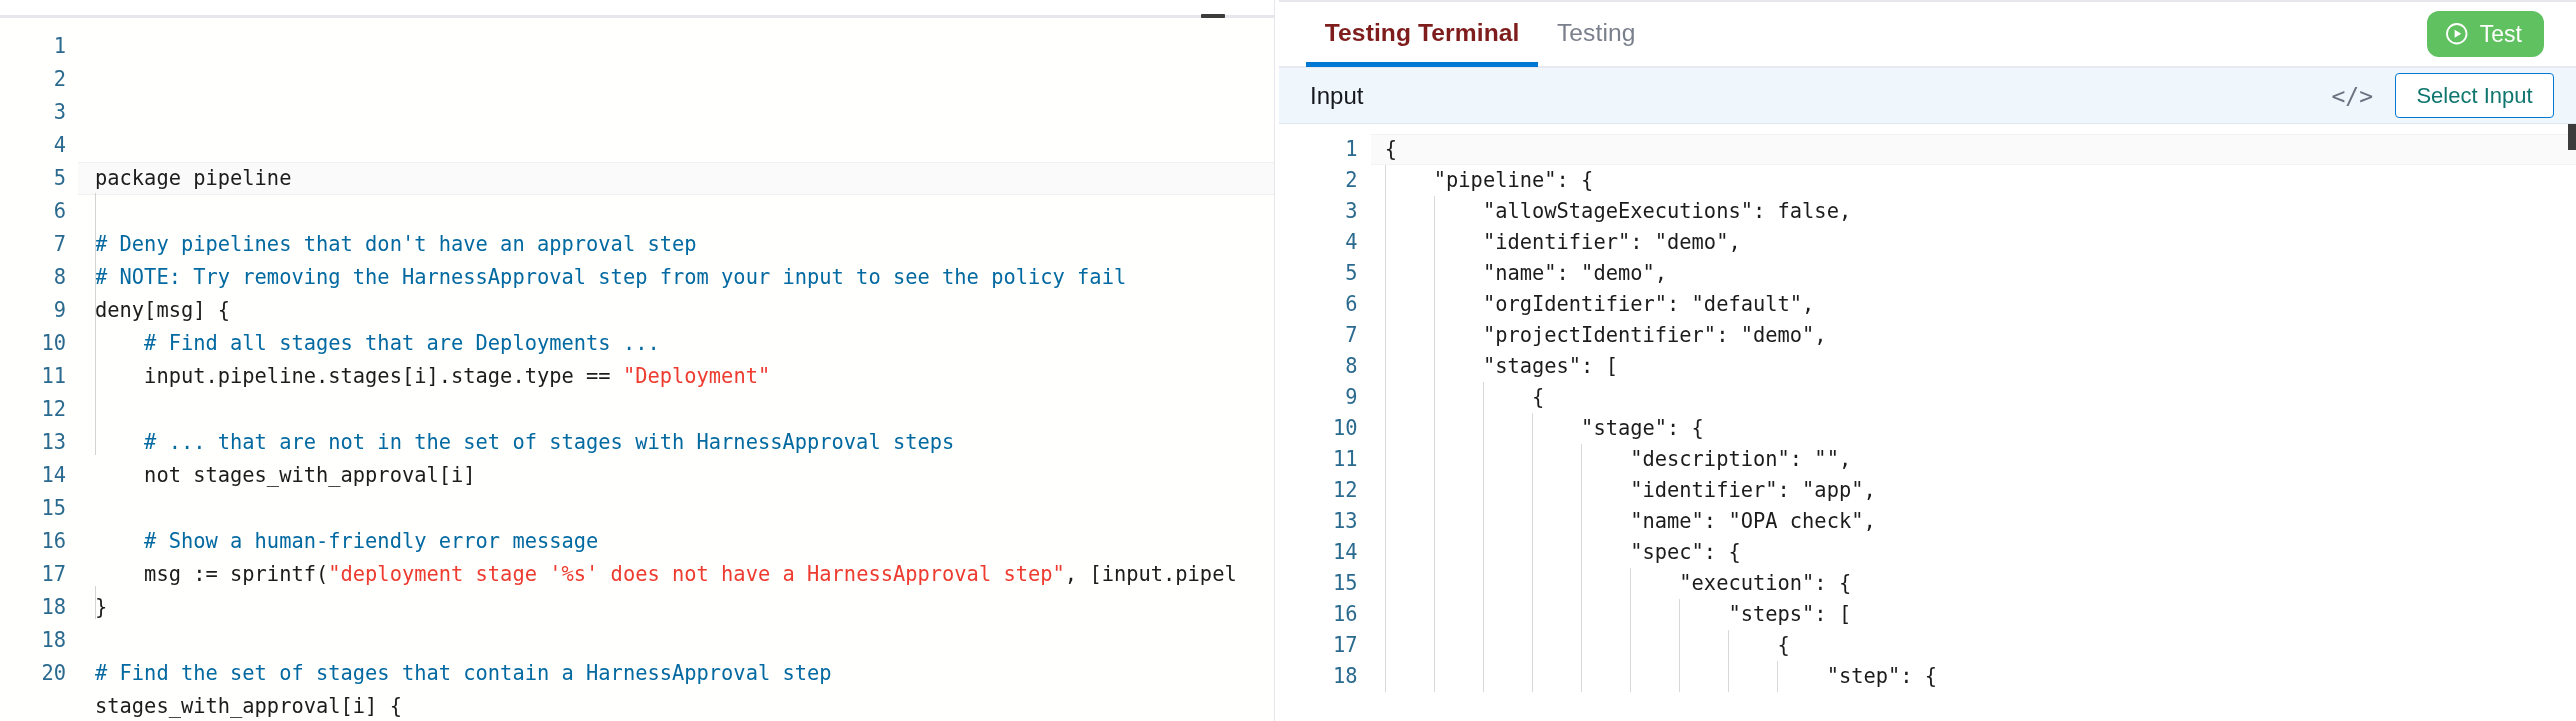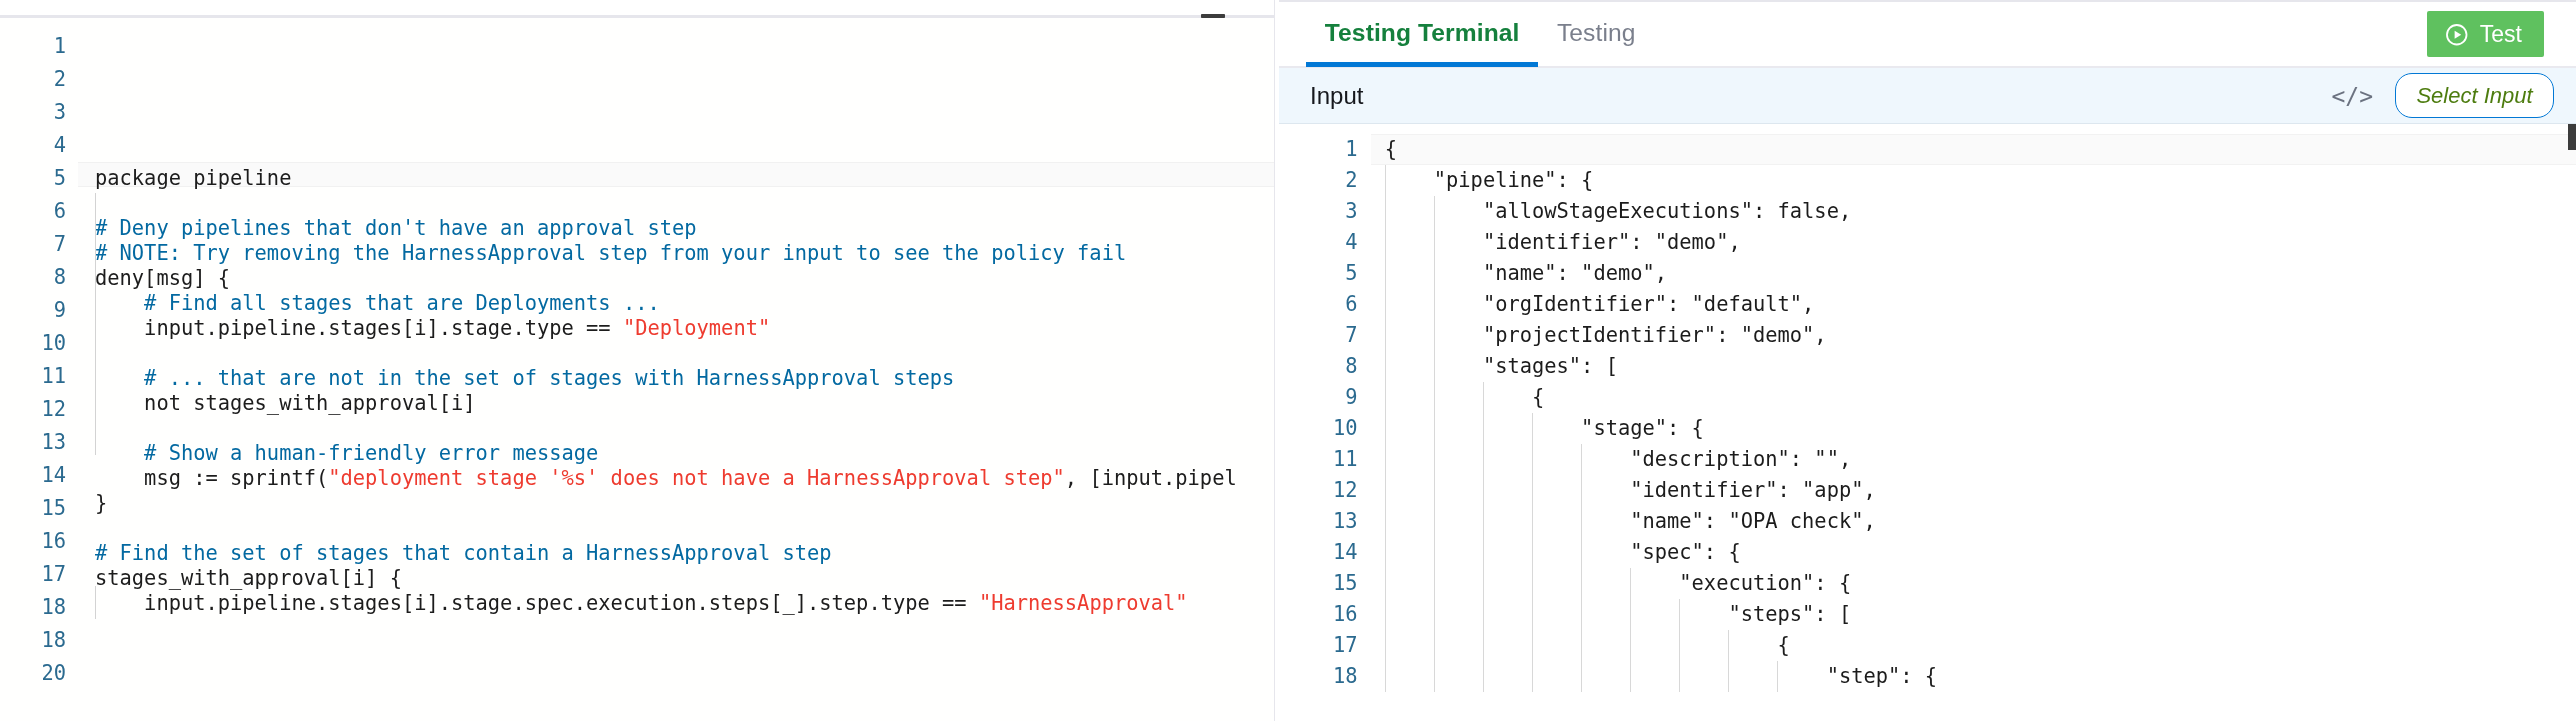--- a/index.html
+++ b/index.html
@@ -68,21 +68,21 @@
     flex: 1 1 auto;
     position: relative;
     padding-top: 12px;
     overflow: hidden;
     font-family: "DejaVu Sans Mono", monospace;
     font-size: 20.4px;
     line-height: 33px;
     white-space: pre;
     color: #1c1c1c;
   }
-  .code-line { height: 25px; position: relative; padding-left: 17px; }
+  .code-line { height: 33px; position: relative; padding-left: 17px; }
   .code-line.active-line {
     background: #fafafa;
     box-shadow: inset 0 0.8px 0 #eeeeee, inset 0 -0.8px 0 #eeeeee;
   }
   
   .indent-guide {
     position: absolute;
     left: 17px;
     width: 0.8px;
     background: #d3d3d3;
@@ -120,39 +120,39 @@
   }
   .tab {
     font-size: 24.6px;
     color: #7a7f8c;
     padding: 15.3px 18.7px 17px 18.7px;
     cursor: pointer;
     position: relative;
     letter-spacing: 0.1px;
   }
   .tab.active {
-    color: #15803d;
+    color: #7f1d1d;
     font-weight: bold;
   }
   .tab.active::after {
     content: "";
     position: absolute;
     left: 0; right: 0; bottom: -2.5px;
     height: 4.2px;
     background: #0278d5;
   }
   .tabbar-spacer { flex: 1 1 auto; }
   .test-button {
     display: flex;
-    align-items: flex-end;
+    align-items: flex-start;
     gap: 10.2px;
     background: #5fc15f;
     color: #ffffff;
     border: none;
-    border-radius: 2px;
+    border-radius: 12px;
     font-family: "Liberation Sans", sans-serif;
     font-size: 23px;
     font-weight: normal;
     padding: 9.3px 22px 9.3px 17px;
     margin-right: 32px;
     cursor: pointer;
     white-space: nowrap;
   }
   .test-button svg { display: block; }
 
@@ -173,29 +173,28 @@
   .code-icon {
     font-family: "DejaVu Sans Mono", monospace;
     font-size: 23px;
     color: #6b7280;
     margin-right: 22px;
     cursor: pointer;
     user-select: none;
   }
   .select-input-btn {
     background: #ffffff;
-    color: #4d7c0f;
+    color: #0f766e;
     border: 1.7px solid #0278d5;
-    border-radius: 17px;
+    border-radius: 4px;
     font-family: "Liberation Sans", sans-serif;
     font-size: 22px;
     padding: 8.5px 20.4px;
     cursor: pointer;
     white-space: nowrap;
-    font-style: italic;
   }
 
   .json-body {
     flex: 1 1 auto;
     display: flex;
     overflow: hidden;
     background: #ffffff;
     position: relative;
   }
   .json-gutter {

